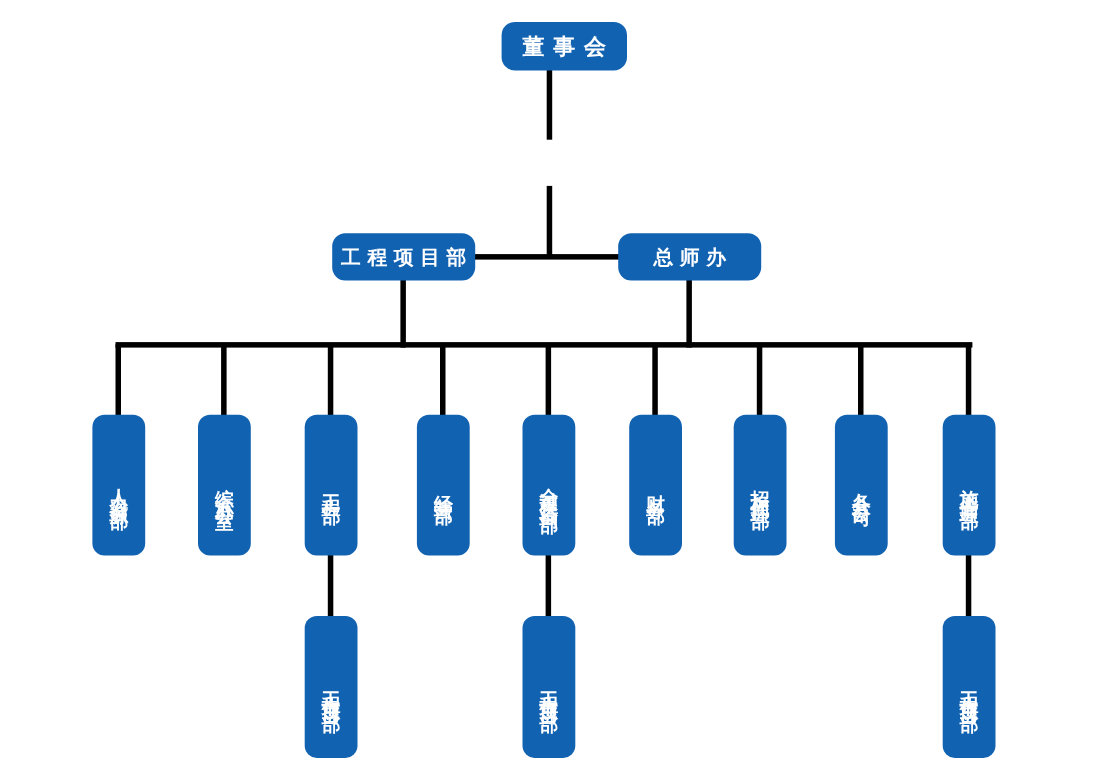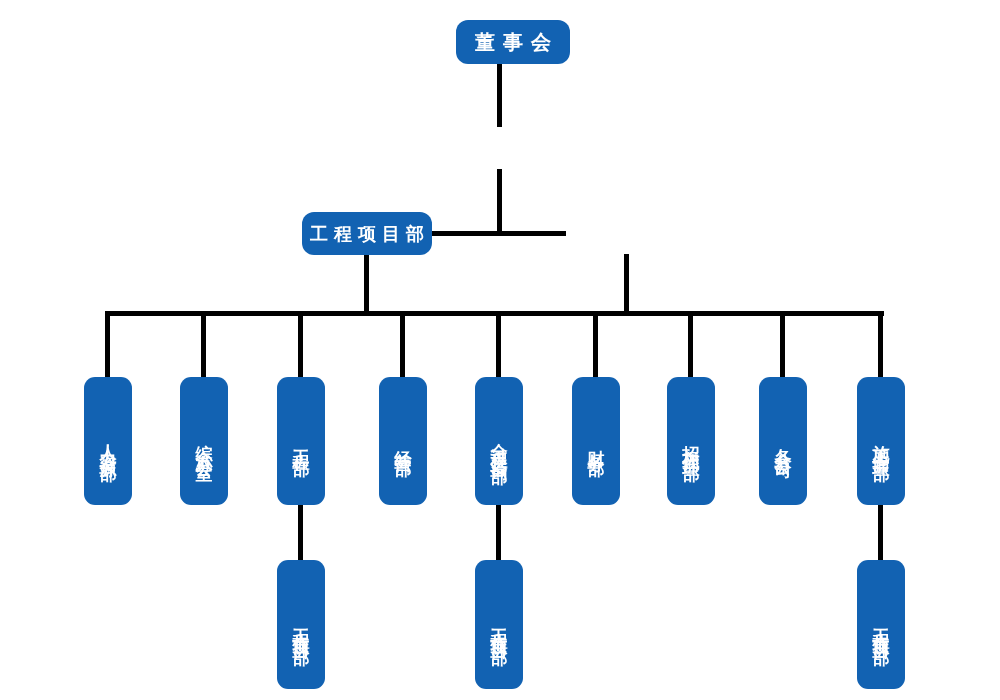--- a/index.html
+++ b/index.html
@@ -71,20 +71,23 @@
   <div class="line" style="left:878px; top:503px; width:5px; height:59px"></div>
 
   <div class="node node-h lg" style="left:456px; top:20px; width:114px; height:44px">
     <span>董事会</span>
   </div>
 
 
   <div class="node node-h md" style="left:302px; top:212px; width:130px; height:43px">
     <span>工程项目部</span>
   </div>
+  <div class="node node-h md" style="left:562px; top:212px; width:130px; height:43px">
+    <span>总师办</span>
+  </div>
 
   <div class="node node-v" style="left:84px; top:377px; width:48px; height:128px">
     <span>人力资源部</span>
   </div>
   <div class="node node-v" style="left:180px; top:377px; width:48px; height:128px">
     <span>综合办公室</span>
   </div>
   <div class="node node-v" style="left:277px; top:377px; width:48px; height:128px">
     <span>工程部</span>
   </div>

